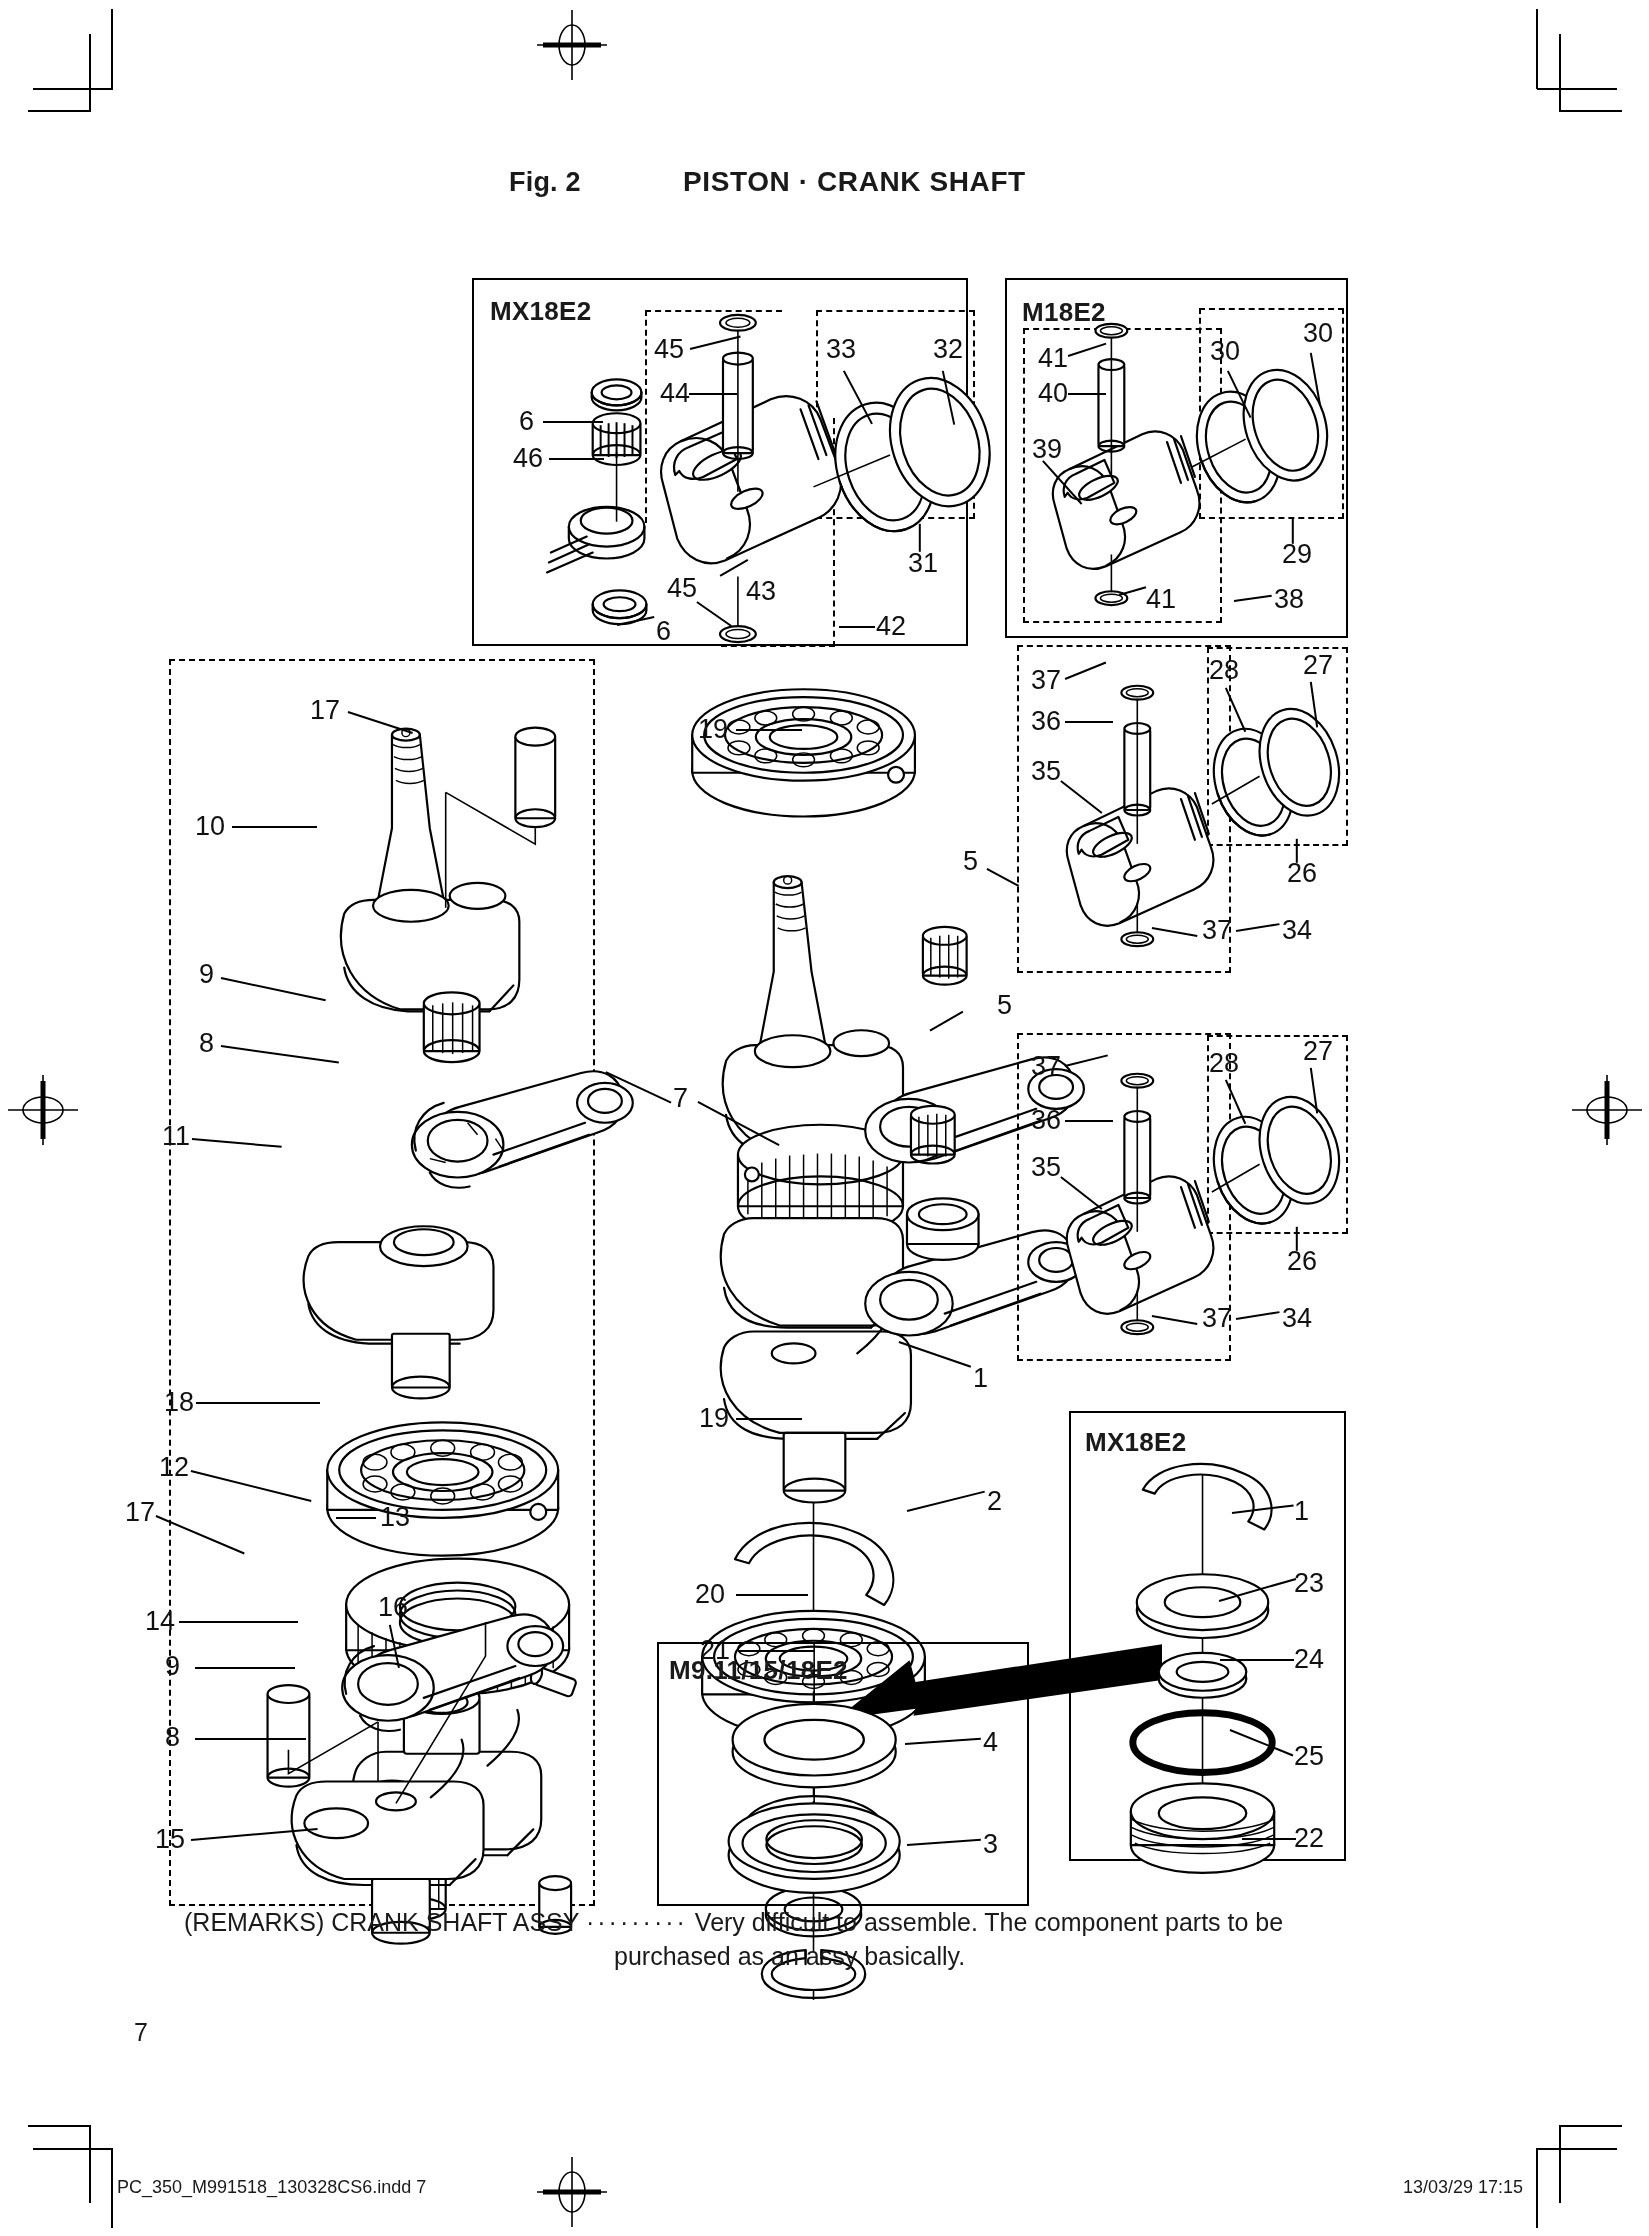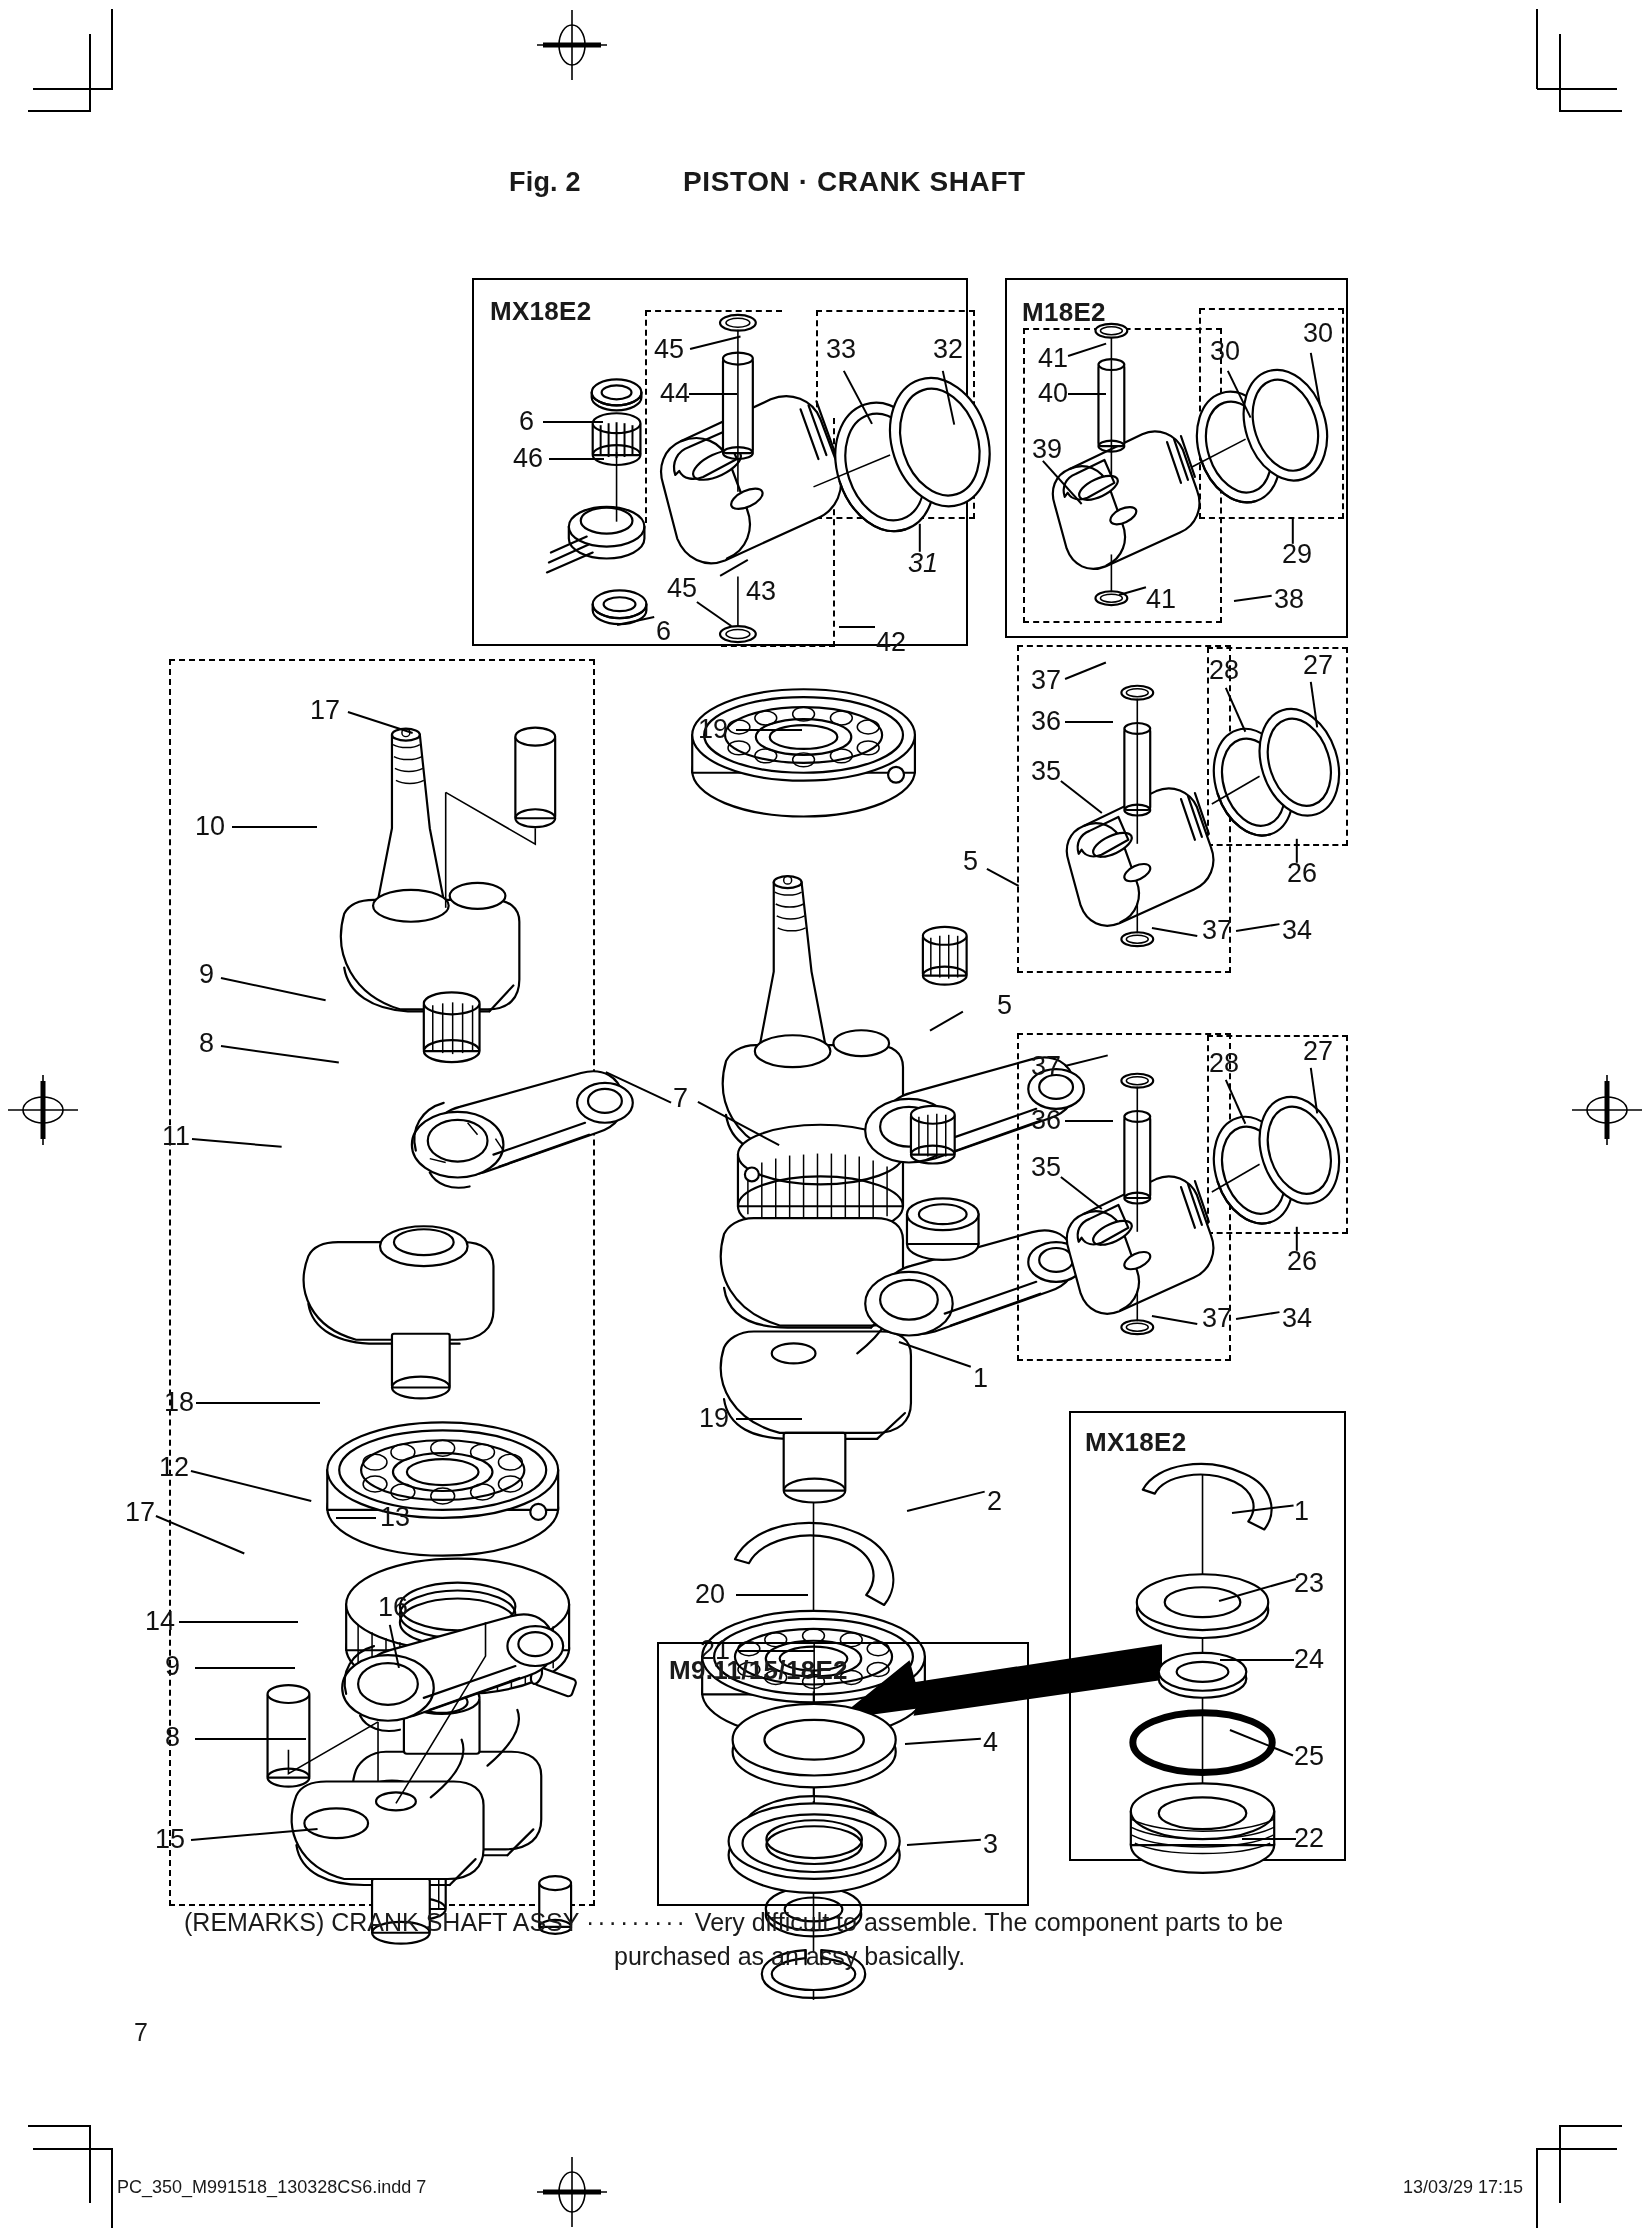--- a/index.html
+++ b/index.html
@@ -259,27 +259,27 @@
   <div class="num abs" style="left:652px; top:380px;margin-left:8px;">44</div>
   <div class="lead" style="left:689px; top:393px; width:48px;"></div>
   <div class="num abs" style="left:519px; top:408px;">6</div>
   <div class="lead" style="left:543px; top:421px; width:60px;"></div>
   <div class="num abs" style="left:513px; top:445px;">46</div>
   <div class="lead" style="left:549px; top:458px; width:55px;"></div>
   <div class="num abs" style="left:826px; top:336px;">33</div>
   <div class="lead" style="left:844px; top:370px; width:60px; transform:rotate(62deg);"></div>
   <div class="num abs" style="left:933px; top:336px;">32</div>
   <div class="lead" style="left:943px; top:370px; width:55px; transform:rotate(78deg);"></div>
-  <div class="num abs" style="left:908px; top:550px;font-style:italic;">31</div>
+  <div class="num abs" style="left:908px; top:550px;">31</div>
   <div class="lead" style="left:920px; top:523px; width:28px; transform:rotate(90deg);"></div>
   <div class="num abs" style="left:746px; top:578px;">43</div>
   <div class="lead" style="left:720px; top:575px; width:32px; transform:rotate(-30deg);"></div>
   <div class="num abs" style="left:667px; top:575px;">45</div>
   <div class="lead" style="left:697px; top:601px; width:42px; transform:rotate(35deg);"></div>
-  <div class="num abs" style="left:876px; top:613px;margin-top:16px;">42</div>
+  <div class="num abs" style="left:876px; top:613px;">42</div>
   <div class="lead" style="left:839px; top:626px; width:36px;"></div>
   <div class="num abs" style="left:656px; top:618px;">6</div>
   <div class="lead" style="left:617px; top:624px; width:38px; transform:rotate(-12deg);"></div>
 
   <div class="abs panel-solid" style="left:1005px; top:278px; width:343px; height:360px;"></div>
   <div class="panel-title abs" style="left:1022px; top:297px;">M18E2</div>
 
   <div class="abs panel-dash" style="left:1023px; top:328px; width:199px; height:295px;"></div>
   <div class="abs panel-dash" style="left:1199px; top:308px; width:145px; height:211px;"></div>
 

